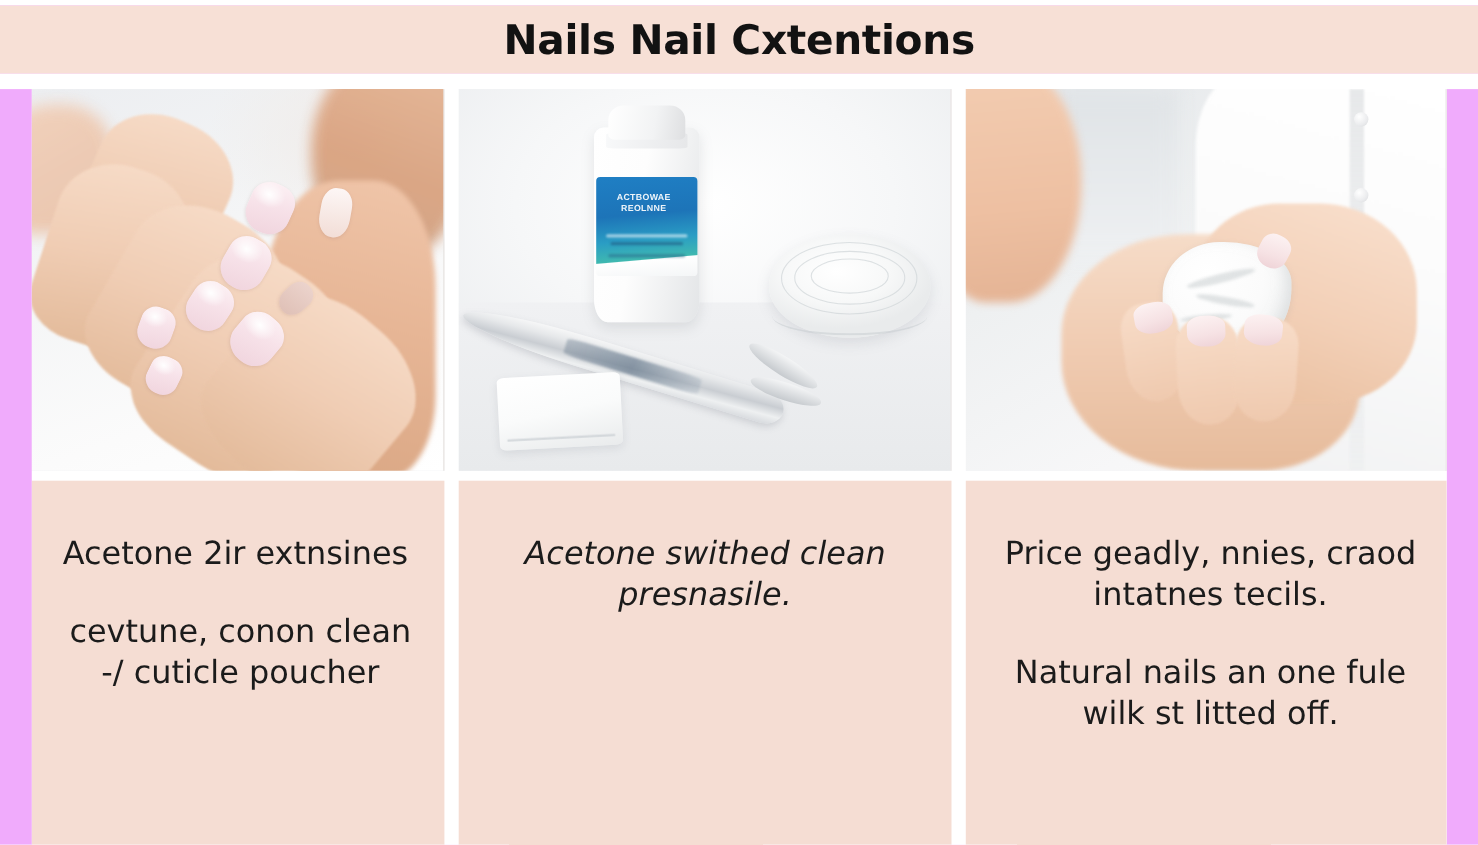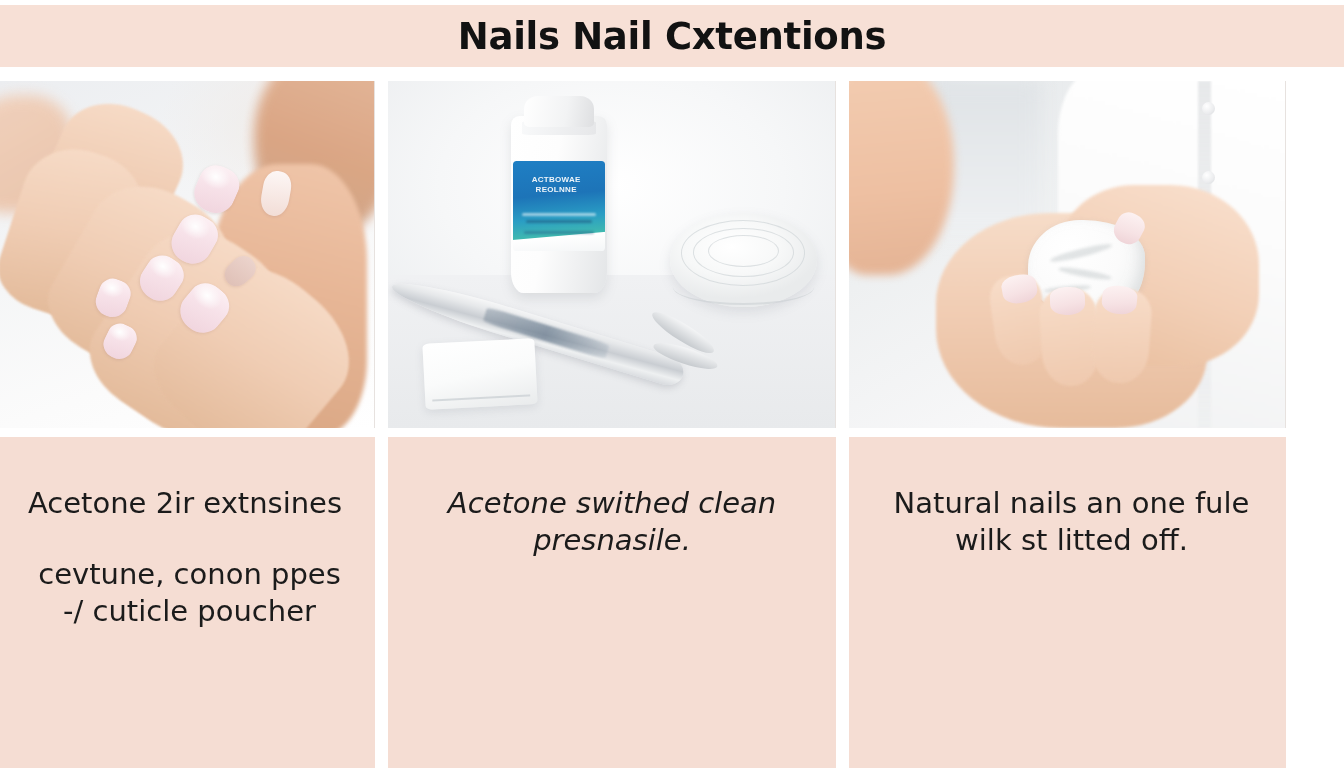--- a/index.html
+++ b/index.html
@@ -13,23 +13,24 @@
 
   body {
     font-family: "Liberation Sans", sans-serif;
     background: #ffffff;
   }
 
   .infographic {
     position: relative;
     width: 1344px;
     height: 768px;
-    background: #fef9c3;
+    background: #f0abfc;
     display: flex;
     flex-direction: column;
+    align-items: center;
   }
 
   
   .header-strip {
     width: 100%;
     height: 5px;
     background: #ffffff;
     flex: 0 0 auto;
   }
 
@@ -491,21 +492,21 @@
           <div class="p1-nail p1-n3"></div>
           <div class="p1-nail p1-n4"></div>
           <div class="p1-nail p1-n5"></div>
           <div class="p1-nail p1-n6"></div>
           <div class="p1-nail p1-n8"></div>
         </div>
       </div>
       <div class="photo-divider"></div>
       <div class="caption">
         <div class="caption-line cap-left">Acetone 2ir extnsines</div>
-        <div class="caption-line cap-center">cevtune, conon ppes -/ cuticle poucher</div>
+        <div class="caption-line cap-center">cevtune, conon clean -/ cuticle poucher</div>
       </div>
     </div>
 
     <div class="gutter"></div>
 
     <div class="panel panel-2">
       <div class="photo">
         <div class="photo-inner">
           <div class="p2-bg"></div>
           <div class="p2-surface"></div>
@@ -568,18 +569,19 @@
           <div class="p3-fing p3-fg2"></div>
           <div class="p3-fing p3-fg3"></div>
           <div class="p3-nail p3-nl1"></div>
           <div class="p3-nail p3-nl2"></div>
           <div class="p3-nail p3-nl3"></div>
           <div class="p3-nail p3-nl4"></div>
         </div>
       </div>
       <div class="photo-divider"></div>
       <div class="caption">
+        <div class="caption-line cap-center">Price geadly, nnies, craod intatnes tecils.</div>
         <div class="caption-line cap-center">Natural nails an one fule wilk st litted off.</div>
       </div>
     </div>
 
   </div>
 </div>
 
 </body></html>

